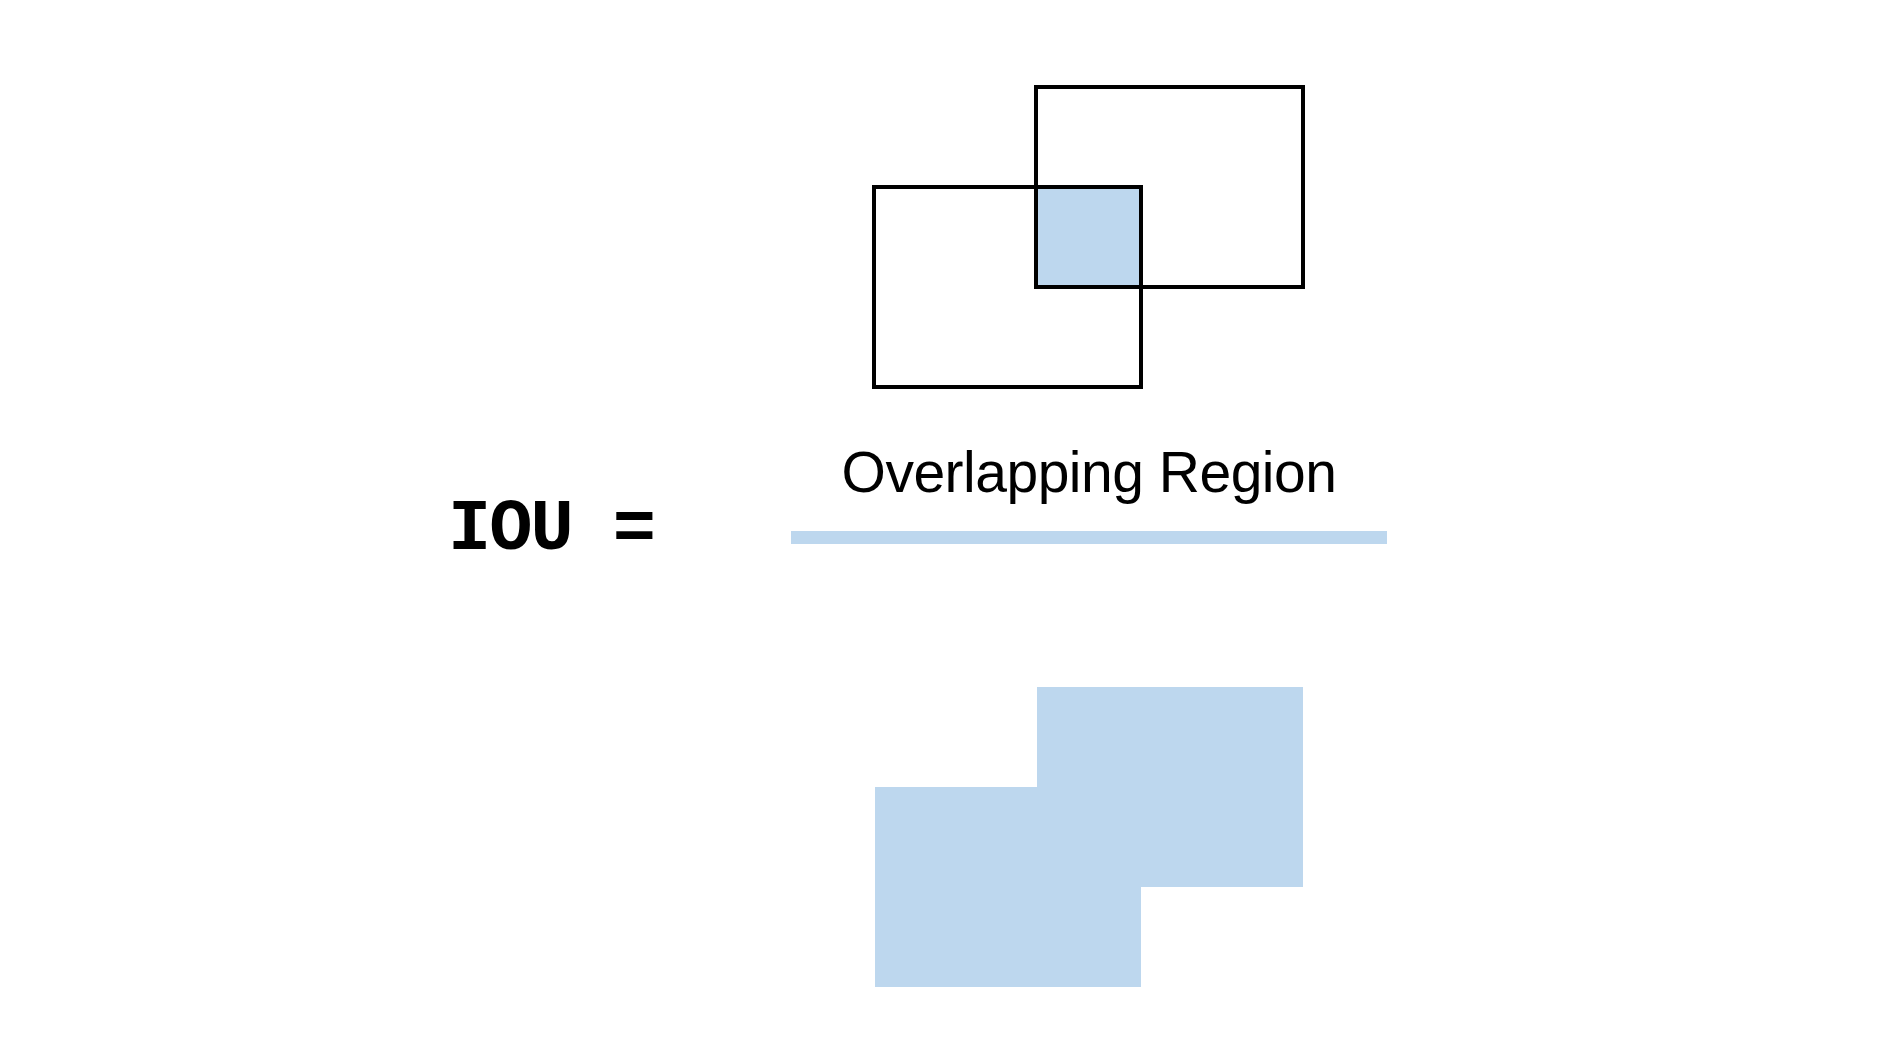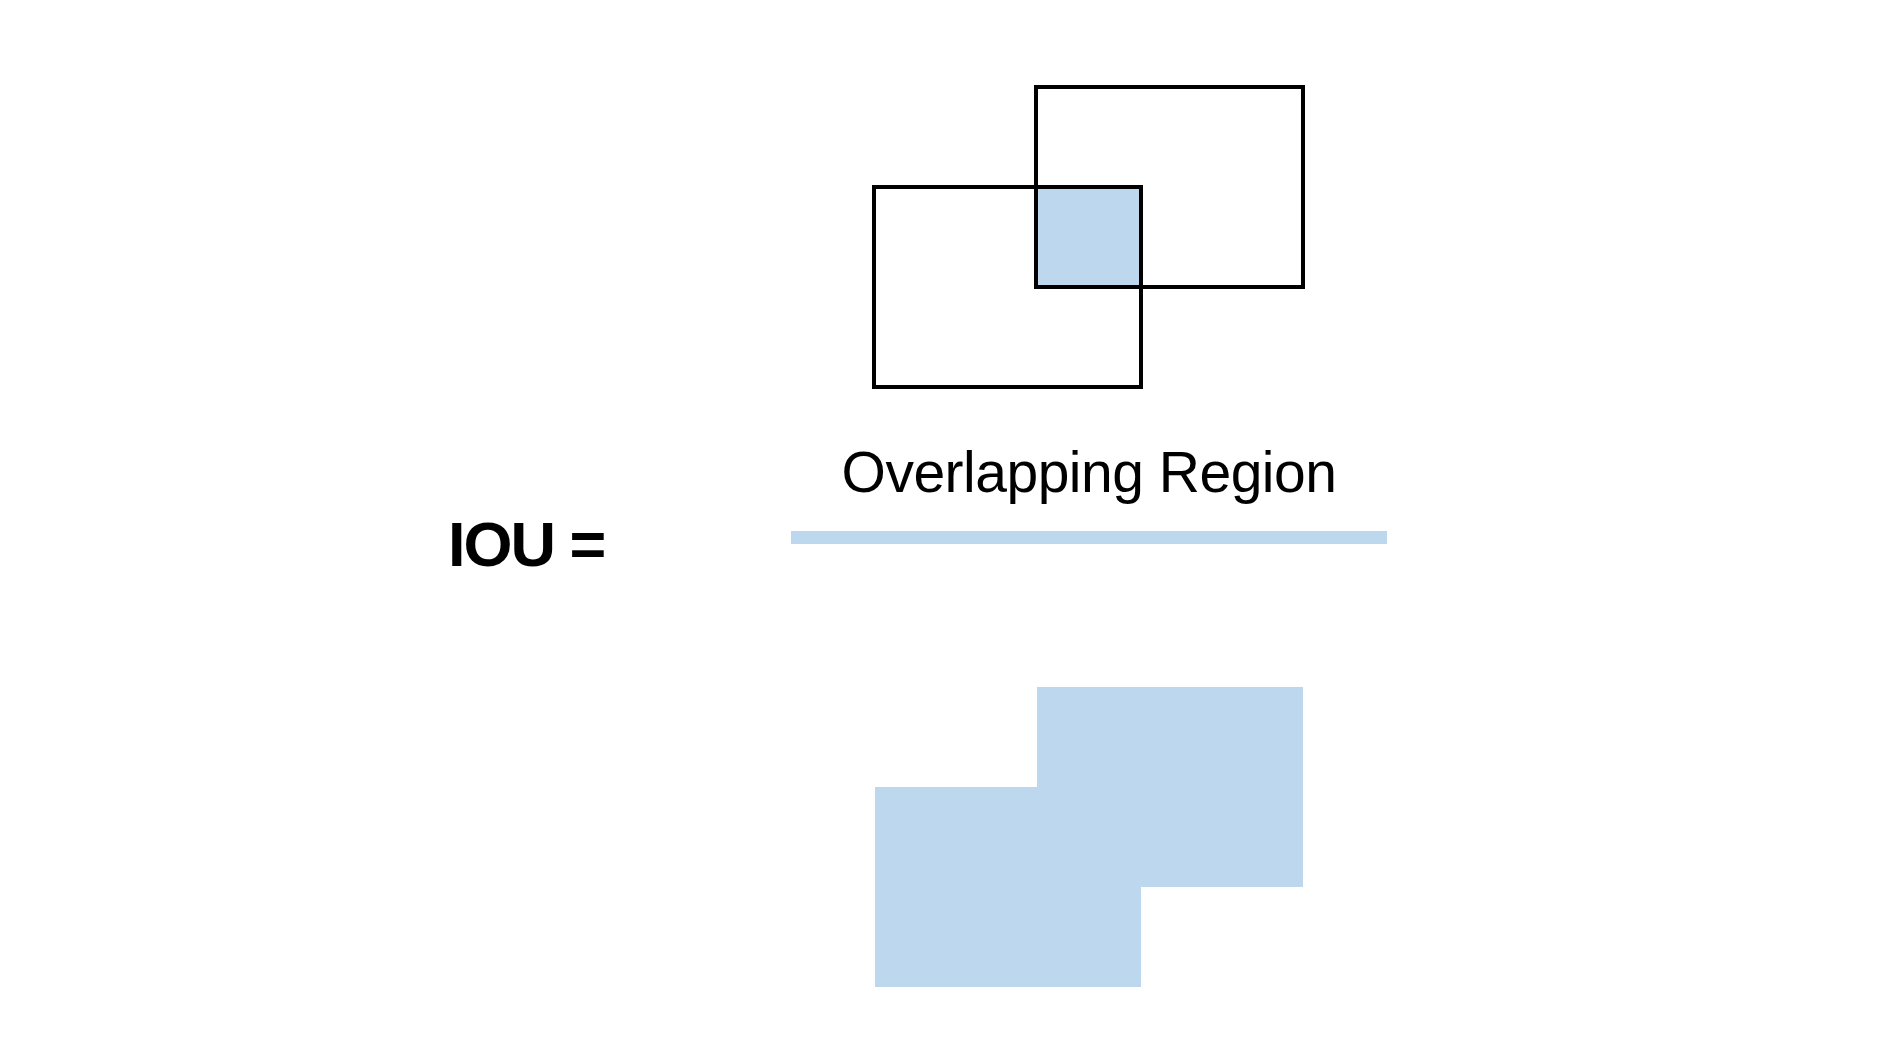--- a/index.html
+++ b/index.html
@@ -21,26 +21,27 @@
   #intersection-figure {
     left: 870px;
     top: 83px;
     width: 437px;
     height: 308px;
   }
 
   
   #iou-label {
     left: 448px;
-    top: 513px;
-    font-size: 63px;
+    top: 494px;
+    font-size: 72px;
     font-weight: 700;
     line-height: 1;
     letter-spacing: -2px;
     white-space: nowrap;
+    font-family: Liberation Mono, monospace;
   }
 
   
   #fraction {
     left: 791px;
     top: 444px;
     width: 596px;
     text-align: center;
   }
   .fraction-text {

